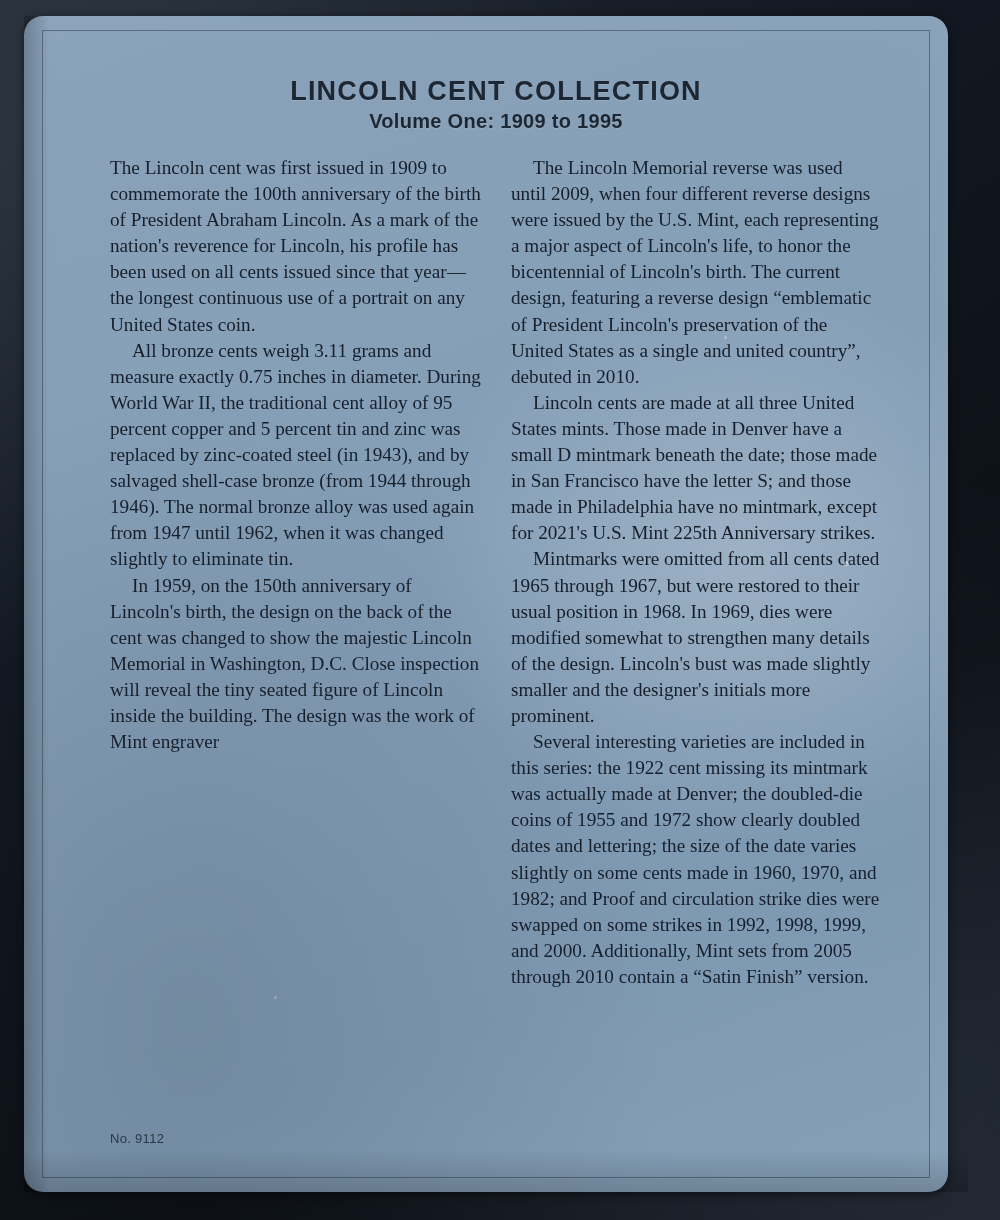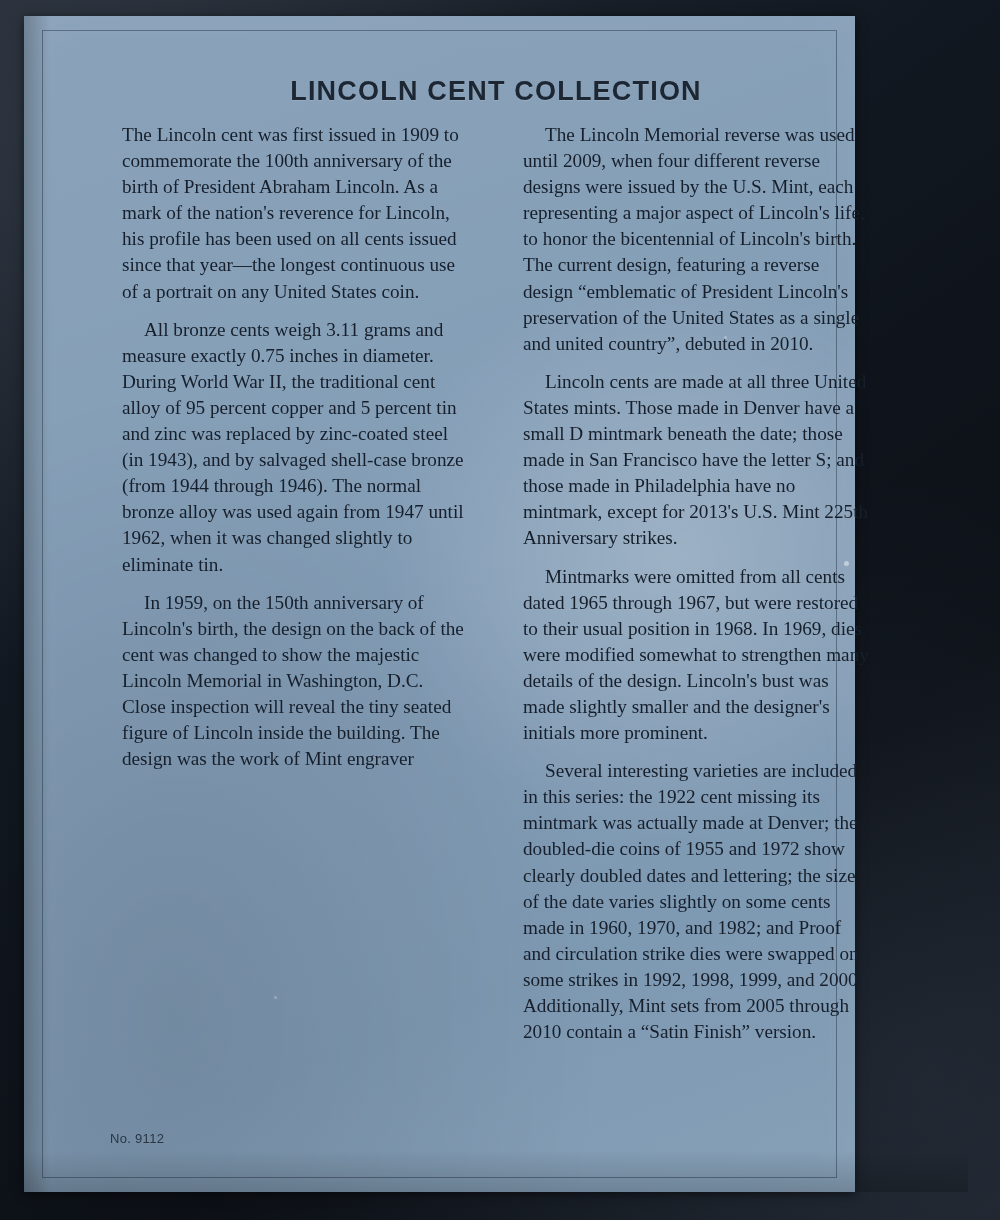--- a/index.html
+++ b/index.html
@@ -22,27 +22,28 @@
       radial-gradient(circle at 8% 12%, rgba(70,80,95,0.35) 0%, rgba(0,0,0,0) 38%),
       radial-gradient(circle at 92% 88%, rgba(60,70,88,0.30) 0%, rgba(0,0,0,0) 42%),
       linear-gradient(145deg, #232a33 0%, #121821 35%, #0c1016 70%, #1a2028 100%);
   }
 
   
   .page {
     position: absolute;
     left: 24px;
     top: 16px;
-    width: 831px;
+    width: 924px;
     height: 1176px;
     background:
       radial-gradient(ellipse at 78% 46%, rgba(255,255,255,0.22) 0%, rgba(255,255,255,0.0) 32%),
       radial-gradient(ellipse at 18% 85%, rgba(0,0,0,0.10) 0%, rgba(0,0,0,0) 45%),
       linear-gradient(160deg, #8aa2ba 0%, #86a0b8 28%, #819bb4 58%, #7e99b2 78%, #86a0b7 100%);
     box-shadow: 0 2px 10px rgba(0,0,0,0.55), inset 0 0 60px rgba(255,255,255,0.06);
+    border-radius: 19px;
   }
 
   
   .frame {
     position: absolute;
     left: 18px;
     top: 14px;
     right: 18px;
     bottom: 14px;
     border: 1px solid rgba(30,45,62,0.45);
@@ -78,21 +79,21 @@
 
   .columns {
     display: flex;
     gap: 30px;
   }
   .col {
     width: 371px;
   }
 
   .col p {
-    margin: 12px;
+    margin: 0;
     font-family: "Liberation Serif", serif;
     font-size: 19.2px;
     line-height: 26.1px;
     color: #161f2b;
     text-align: left;
     text-indent: 22px;
   }
   .col p.noindent {
     text-indent: 0;
   }
@@ -138,32 +139,33 @@
 
 <div class="album">
 
   <div class="page">
 
     <div class="frame"></div>
 
     <div class="content">
 
       <h1 class="title">LINCOLN CENT COLLECTION</h1>
+      <h2 class="subtitle">Volume One: 1909 to 1995</h2>
 
       <div class="columns">
 
         <div class="col">
           <p class="noindent">The Lincoln cent was first issued in 1909 to commemorate the 100th anniversary of the birth of President Abraham Lincoln. As a mark of the nation's reverence for Lincoln, his profile has been used on all cents issued since that year—the longest continuous use of a portrait on any United States coin.</p>
           <p>All bronze cents weigh 3.11 grams and measure exactly 0.75 inches in diameter. During World War II, the traditional cent alloy of 95 percent copper and 5 percent tin and zinc was replaced by zinc-coated steel (in 1943), and by salvaged shell-case bronze (from 1944 through 1946). The normal bronze alloy was used again from 1947 until 1962, when it was changed slightly to eliminate tin.</p>
           <p>In 1959, on the 150th anniversary of Lincoln's birth, the design on the back of the cent was changed to show the majestic Lincoln Memorial in Washington, D.C. Close inspection will reveal the tiny seated figure of Lincoln inside the building. The design was the work of Mint engraver</p>
         </div>
 
         <div class="col">
           <p>The Lincoln Memorial reverse was used until 2009, when four different reverse designs were issued by the U.S. Mint, each representing a major aspect of Lincoln's life, to honor the bicentennial of Lincoln's birth. The current design, featuring a reverse design “emblematic of President Lincoln's preservation of the United States as a single and united country”, debuted in 2010.</p>
-          <p>Lincoln cents are made at all three United States mints. Those made in Denver have a small D mintmark beneath the date; those made in San Francisco have the letter S; and those made in Philadelphia have no mintmark, except for 2013's U.S. Mint 225th Anniversary strikes.</p>
+          <p>Lincoln cents are made at all three United States mints. Those made in Denver have a small D mintmark beneath the date; those made in San Francisco have the letter S; and those made in Philadelphia have no mintmark, except for 2021's U.S. Mint 225th Anniversary strikes.</p>
           <p>Mintmarks were omitted from all cents dated 1965 through 1967, but were restored to their usual position in 1968. In 1969, dies were modified somewhat to strengthen many details of the design. Lincoln's bust was made slightly smaller and the designer's initials more prominent.</p>
           <p>Several interesting varieties are included in this series: the 1922 cent missing its mintmark was actually made at Denver; the doubled-die coins of 1955 and 1972 show clearly doubled dates and lettering; the size of the date varies slightly on some cents made in 1960, 1970, and 1982; and Proof and circulation strike dies were swapped on some strikes in 1992, 1998, 1999, and 2000. Additionally, Mint sets from 2005 through 2010 contain a “Satin Finish” version.</p>
         </div>
 
       </div>
     </div>
 
     <div class="footer">No. 9112</div>
 
     <div class="speck" style="left:820px; top:545px; width:5px; height:5px;"></div>

